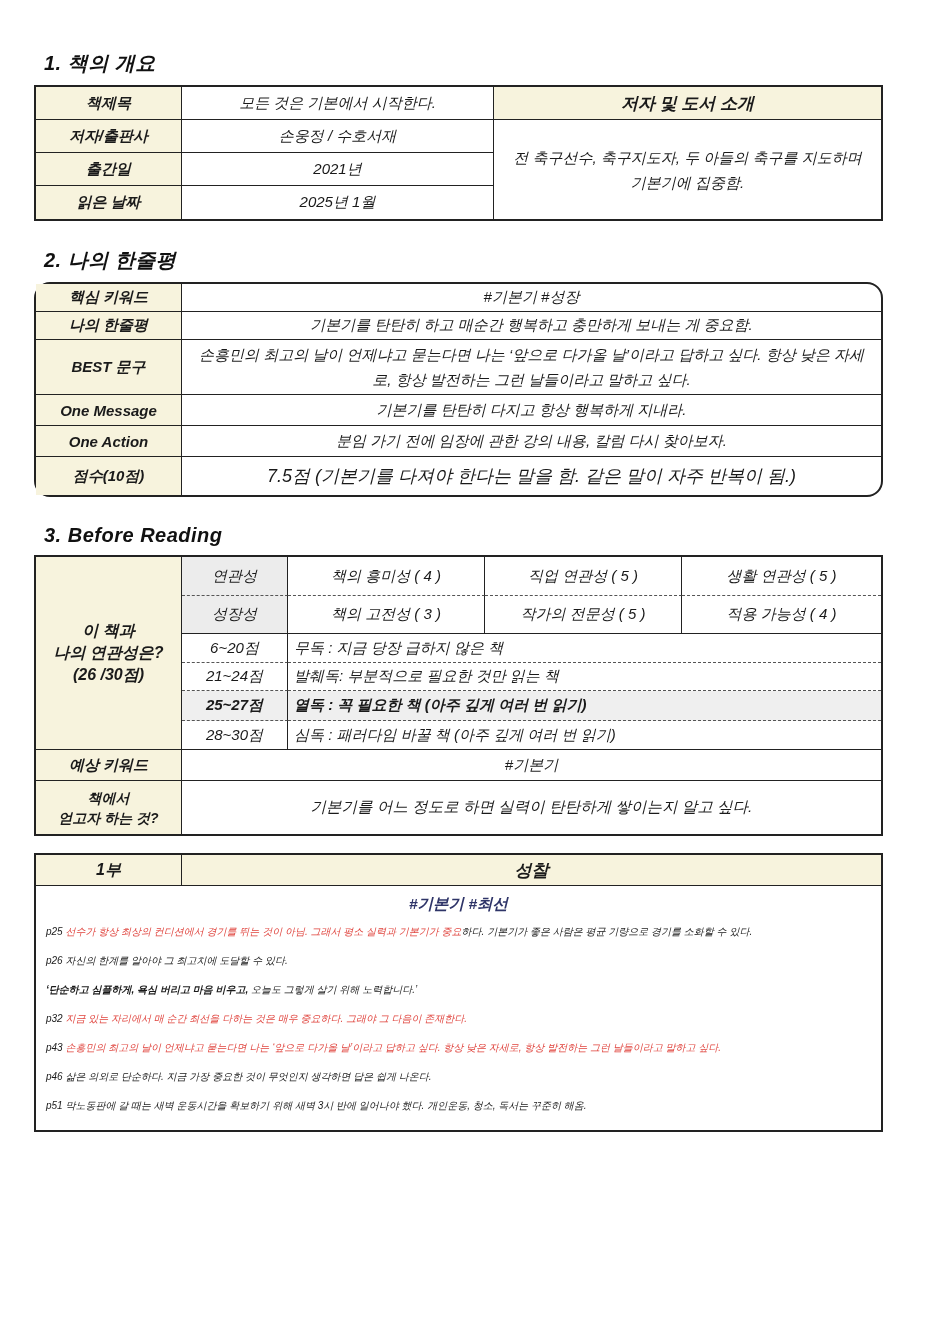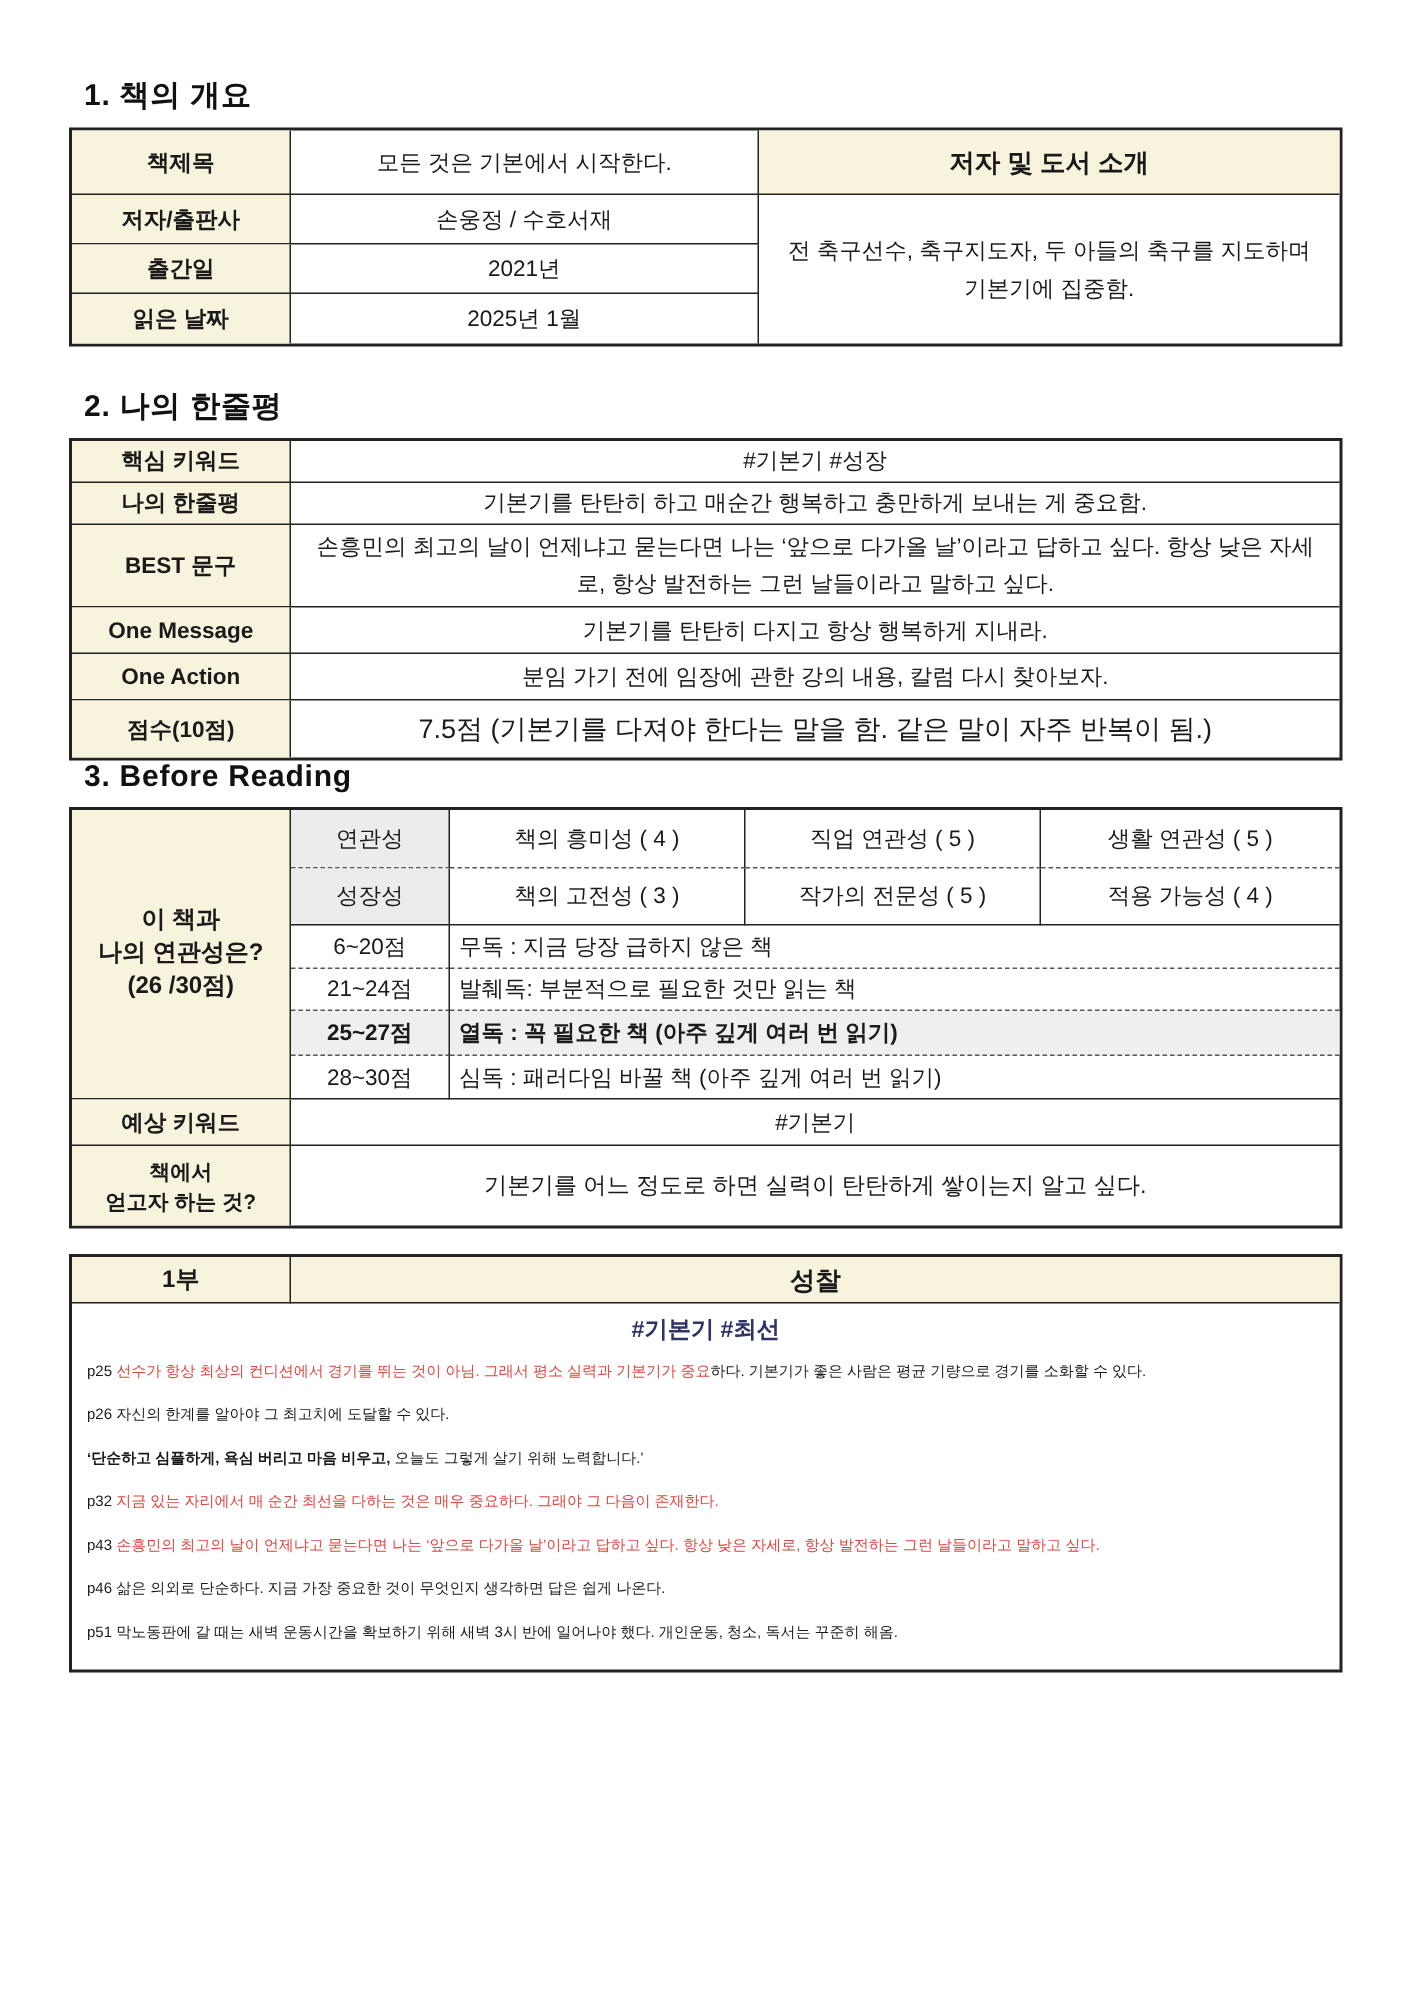--- a/index.html
+++ b/index.html
@@ -13,21 +13,21 @@
   }
   *{box-sizing:border-box;margin:0;padding:0;}
   html,body{background:#ffffff;}
   body{
     width:942px;height:1332px;
     font-family:"Liberation Sans","DejaVu Sans",sans-serif;
     color:var(--text);
     position:relative;
     overflow:hidden;
   }
-  .page{padding:50px 47px 0 46px;}
+  .page{padding:50px 47px 0 34px;font-style:italic;}
   .sec-heading{
     font-size:20px;font-weight:bold;letter-spacing:0.5px;
     padding-left:10px;margin-bottom:8px;color:#111;
   }
   .tblwrap{border:2px solid var(--border);width:849px;background:#fff;}
   table{border-collapse:separate;border-spacing:0;width:100%;table-layout:fixed;}
   td{
     border-right:1px solid var(--border);
     border-bottom:1px solid var(--border);
     text-align:center;vertical-align:middle;
@@ -36,21 +36,21 @@
   td.lastcol{border-right:none;}
   td.nobb{border-bottom:none;}
   .labelcell{background:var(--header-bg);font-weight:bold;}
   .graycell{background:var(--gray-bg);}
   .hl{background:var(--highlight-bg);font-weight:bold;}
   .dashed{border-bottom:1px dashed #555;}
   .lefttext{text-align:left;}
   .small{font-size:18px;}
   .sechead-lg{font-size:17px;font-weight:bold;}
   .gap1{margin-bottom:26px;}
-  .gap2{}
+  .gap2{margin-bottom:27px;border-radius:16px;}
   .gap3{margin-bottom:17px;}
   
   .reflection{
     padding:4px 10px 10px 10px;text-align:left;
   }
   .hashline{
     text-align:center;font-weight:bold;color:var(--navy);
     font-size:15.5px;line-height:27px;
   }
   .reflection p{
@@ -71,21 +71,21 @@
   <div>
     <div class="sec-heading">1. 책의 개요</div>
     <div class="tblwrap gap1">
       <table>
         <colgroup>
             <col style="width:146px">
             <col style="width:312px">
             <col style="width:387px">
           </colgroup>
         <tbody>
-            <tr style="height:43px">
+            <tr style="height:33px">
           <td class="labelcell">책제목</td>
           <td>모든 것은 기본에서 시작한다.</td>
           <td class="labelcell lastcol sechead-lg">저자 및 도서 소개</td>
         </tr>
         <tr style="height:33px">
           <td class="labelcell">저자/출판사</td>
           <td>손웅정 / 수호서재</td>
           <td rowspan="3" class="lastcol nobb" style="padding:4px 18px;line-height:25px">전 축구선수, 축구지도자, 두 아들의 축구를 지도하며 기본기에 집중함.</td>
         </tr>
         <tr style="height:33px">

